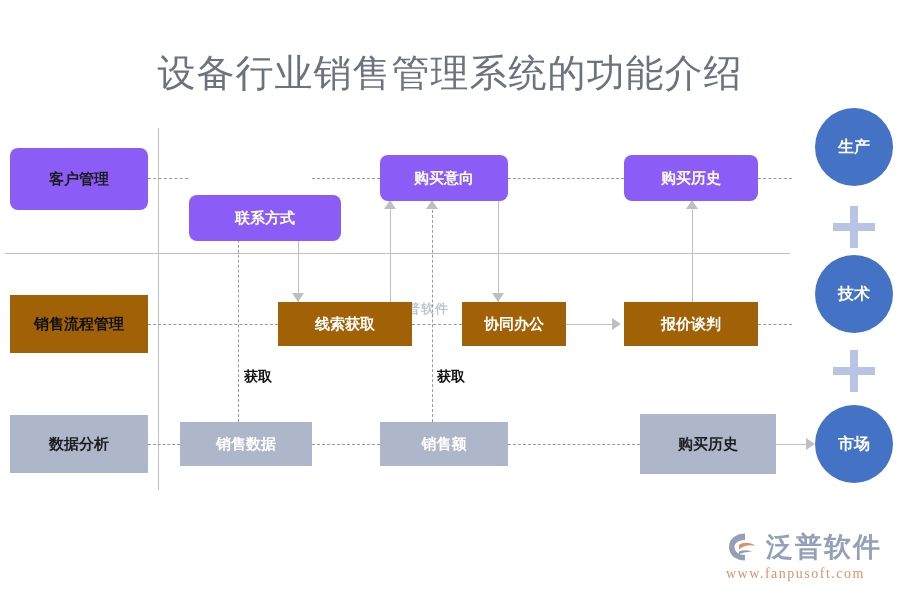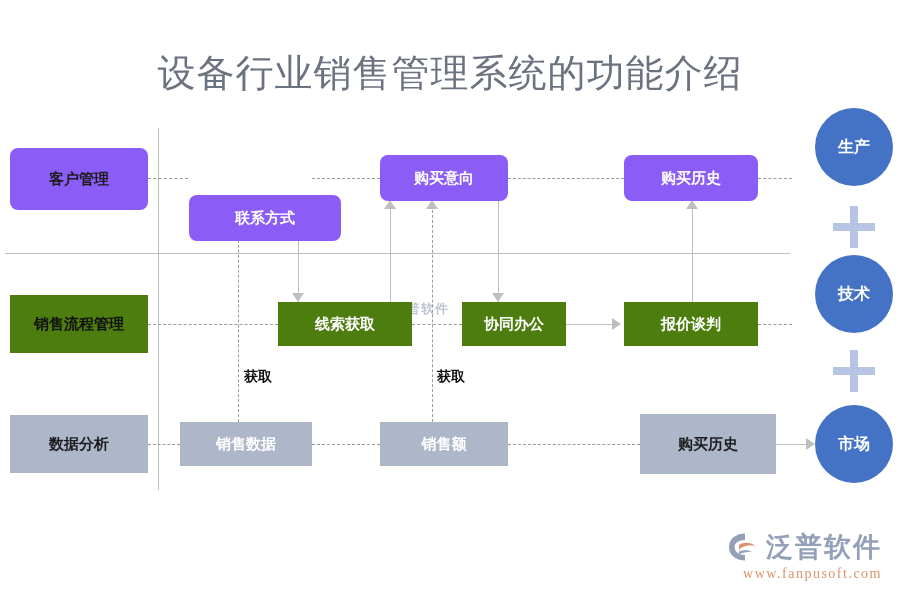--- a/index.html
+++ b/index.html
@@ -29,21 +29,21 @@
     display:flex;align-items:center;justify-content:center;
     text-align:center;
     font-size:15px;
     font-weight:bold;
     box-sizing:border-box;
     z-index:6;
     line-height:1.15;
   }
   .node.green{background:#8b5cf6;color:#ffffff;border-radius:8px;}
   .node.green.dark-label{color:#1c1c1c;}
-  .node.blue{background:#4d7c0f;color:#ffffff;}
+  .node.blue{background:#a16207;color:#ffffff;}
   .node.blue.dark-label{color:#111111;}
   .node.gray{background:#AEB6CA;color:#ffffff;}
   .node.gray.dark-label{color:#1c1c1c;}
 
   
   .circle{
     position:absolute;
     border-radius:50%;
     background:#4472C4;
     color:#ffffff;
@@ -75,21 +75,21 @@
   
   .slabel{
     position:absolute;font-size:14px;font-weight:bold;color:#111;
     z-index:5;white-space:nowrap;
   }
 
   
   .wm{position:absolute;right:18px;bottom:18px;z-index:8;opacity:.95;}
   .wm-row{display:flex;align-items:center;gap:6px;}
   .wm-txt{font-size:27px;font-weight:bold;color:#8E9BB5;letter-spacing:2px;}
-  .wm-url{font-size:14px;color:#D98C63;letter-spacing:1.5px;text-align:right;margin-top:1px;font-family:"Liberation Serif","DejaVu Serif",serif;}
+  .wm-url{font-size:14px;color:#D98C63;letter-spacing:1.5px;text-align:left;margin-top:1px;font-family:"Liberation Serif","DejaVu Serif",serif;}
   .wm-mark{width:34px;height:30px;position:relative;}
 
   .wm-center{position:absolute;left:375px;top:300px;opacity:.5;z-index:5;display:flex;align-items:center;gap:3px;}
   .wm-center .wm-txt{font-size:13px;letter-spacing:1px;color:#7f8ca6;}
   .wm-center .wm-mark{width:15px;height:14px;}
 </style>
 </head>
 <body>
 
 <div id="stage">

